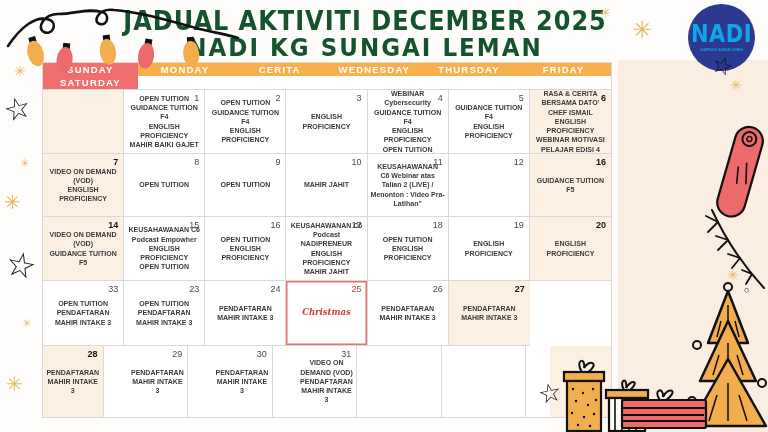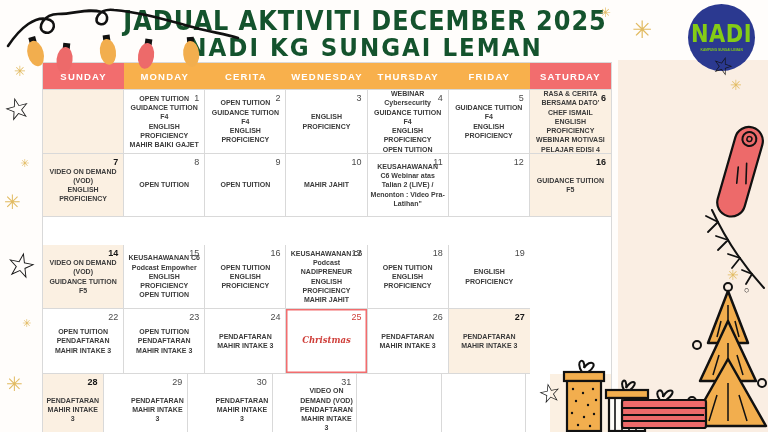--- a/index.html
+++ b/index.html
@@ -9,25 +9,25 @@
   }
   *{box-sizing:border-box;}
   html,body{margin:0;padding:0;}
   body{width:768px;height:432px;position:relative;overflow:hidden;background:#fffdfb;
        font-family:"Liberation Sans","DejaVu Sans",sans-serif;}
   .panel{position:absolute;left:618px;top:60px;width:150px;height:372px;background:var(--c-peach);z-index:0;}
   .title-block{position:absolute;left:40px;top:7px;width:650px;text-align:center;z-index:2;color:#14532d;}
   .title-l1{font-family:"DejaVu Sans","Liberation Sans",sans-serif;font-weight:bold;font-size:24px;letter-spacing:1px;transform:scaleY(1.08);}
   .title-l2{font-family:"DejaVu Sans","Liberation Sans",sans-serif;font-weight:bold;font-size:23px;letter-spacing:2px;margin-top:-1px;transform:scaleY(1.08);}
   .logo{position:absolute;left:688px;top:4px;width:67px;height:67px;border-radius:50%;background:var(--c-navy);
-        z-index:4;display:flex;flex-direction:column;align-items:center;justify-content:center;color:#84cc16;}
+        z-index:4;display:flex;flex-direction:column;align-items:center;justify-content:center;color:#0ea5e9;}
   .logo-title{font-family:"DejaVu Sans",sans-serif;font-weight:bold;font-size:21px;letter-spacing:.5px;transform:scaleY(1.2);}
   .logo-sub{font-size:8px;font-weight:bold;white-space:nowrap;transform:scale(.40);margin-top:-1px;}
   .calendar{position:absolute;left:42px;top:62px;width:570px;z-index:2;border:1px solid var(--c-border);background:#fff;}
-  .cal-head{display:grid;grid-template-columns:repeat(7,1fr);height:27px;border-bottom:1px solid var(--c-border);}
+  .cal-head{display:grid;grid-template-columns:repeat(6,1fr);height:27px;border-bottom:1px solid var(--c-border);}
   .day-head{background:var(--c-weekday-head);color:#fff;font-size:9.5px;font-weight:bold;letter-spacing:1.2px;
             display:flex;align-items:center;justify-content:center;}
   .day-head.wk{background:var(--c-weekend-head);}
   .week-row{display:grid;grid-template-columns:repeat(7,1fr);}
   .week-row:last-child .cell{border-bottom:none;}
   .cell{position:relative;background:#fff;border-right:1px solid var(--c-border);border-bottom:1px solid var(--c-border);}
   .cell:last-child{border-right:none;}
   .cell.wk{background:var(--c-weekend-cell);}
   .date-num{position:absolute;top:3px;right:5px;font-size:9px;color:#4a4a4a;z-index:1;}
   .cell.wk .date-num{font-weight:bold;color:#161616;}
@@ -199,21 +199,21 @@
           <div class="date-num">12</div>
           <div class="events"></div>
         </div>
         <div class="cell wk">
           <div class="date-num">16</div>
           <div class="events">
             <div class="event">GUIDANCE TUITION F5</div>
           </div>
         </div>
       </div>
-      <div class="week-row" style="height: 64px; margin-top: 28px;">
+      <div class="week-row" style="height: 64px;">
         <div class="cell wk">
           <div class="date-num">14</div>
           <div class="events">
             <div class="event">VIDEO ON DEMAND (VOD)</div>
             <div class="event">GUIDANCE TUITION F5</div>
           </div>
         </div>
         <div class="cell">
           <div class="date-num">15</div>
           <div class="events">
@@ -243,24 +243,30 @@
             <div class="event">OPEN TUITION</div>
             <div class="event">ENGLISH PROFICIENCY</div>
           </div>
         </div>
         <div class="cell">
           <div class="date-num">19</div>
           <div class="events">
             <div class="event">ENGLISH PROFICIENCY</div>
           </div>
         </div>
+        <div class="cell wk">
+          <div class="date-num">20</div>
+          <div class="events">
+            <div class="event">ENGLISH PROFICIENCY</div>
+          </div>
+        </div>
       </div>
       <div class="week-row" style="height: 65px;">
         <div class="cell">
-          <div class="date-num">22</div>
+          <div class="date-num">33</div>
           <div class="events">
             <div class="event">OPEN TUITION</div>
             <div class="event">PENDAFTARAN MAHIR INTAKE 3</div>
           </div>
         </div>
         <div class="cell">
           <div class="date-num">23</div>
           <div class="events">
             <div class="event">OPEN TUITION</div>
             <div class="event">PENDAFTARAN MAHIR INTAKE 3</div>

